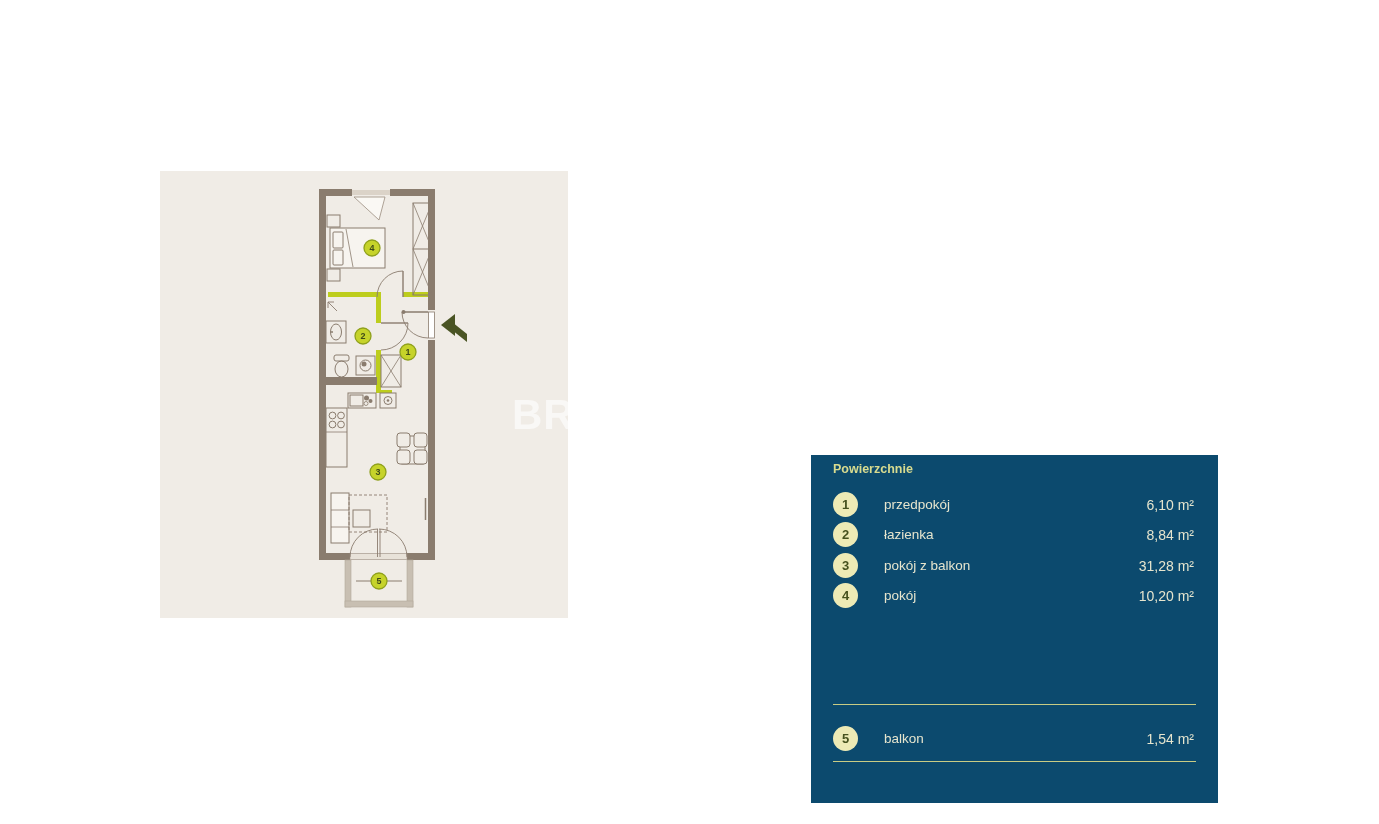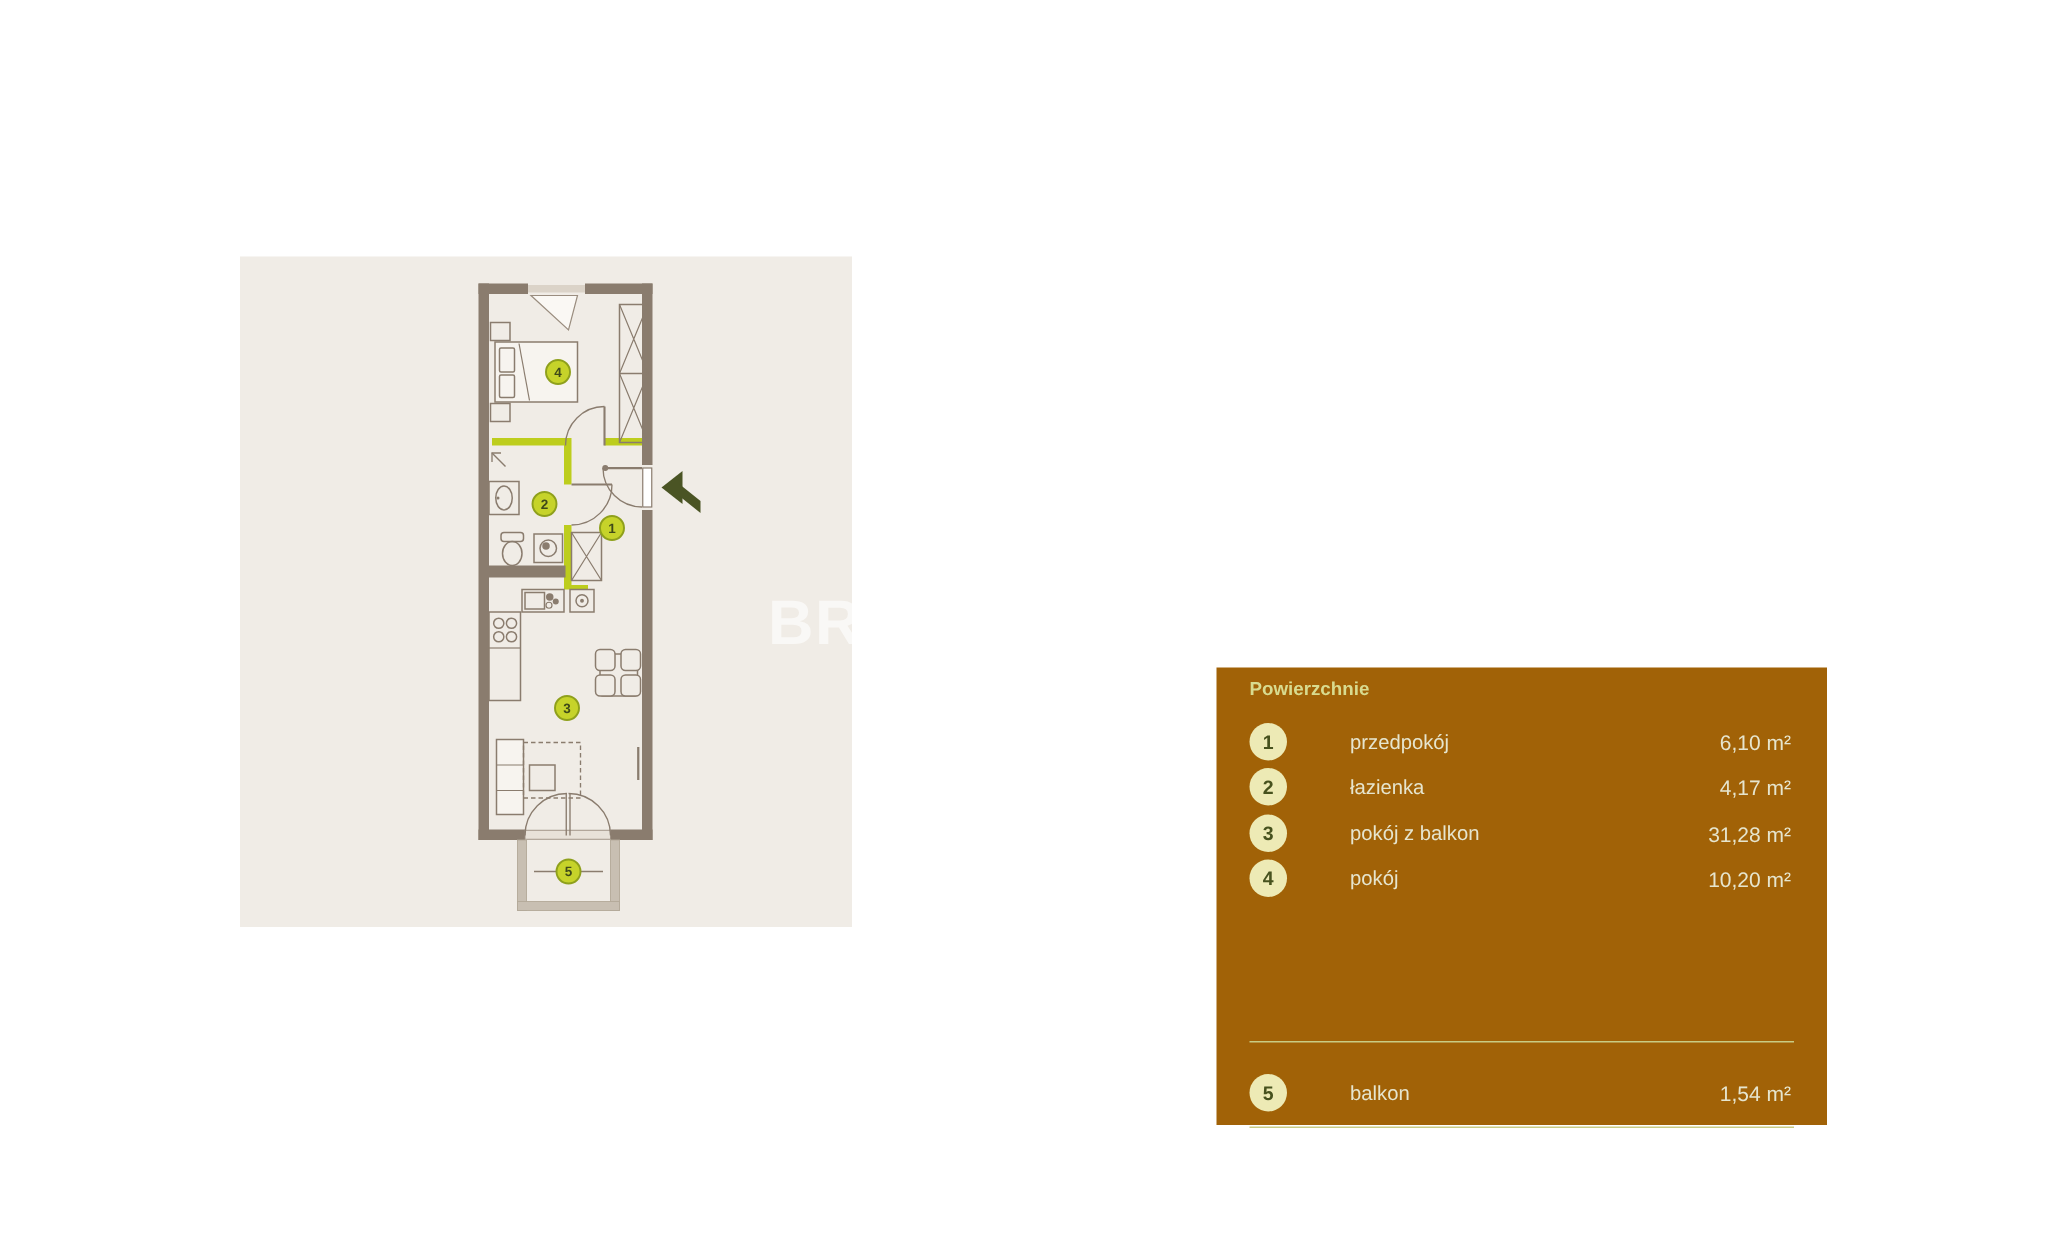--- a/index.html
+++ b/index.html
@@ -5,27 +5,27 @@
   html,body{margin:0;padding:0;background:#ffffff;}
   .stage{position:relative;width:1379px;height:824px;background:#ffffff;overflow:hidden;
          font-family:"Liberation Sans",sans-serif;}
   
   .plan-panel{position:absolute;left:160px;top:171px;width:408px;height:447px;
               background:#f0ece6;overflow:hidden;}
   .plan-panel svg{position:absolute;left:0;top:0;}
   .watermark{position:absolute;left:352px;top:210px;font-size:42px;font-weight:bold;
              color:rgba(255,255,255,0.62);letter-spacing:1px;user-select:none;margin-top:10px;}
   
-  .legend{position:absolute;left:811px;top:445px;width:407px;height:305px;background:#a16207;}
+  .legend{position:absolute;left:811px;top:455px;width:407px;height:348px;background:#0c4a6e;}
   .legend-title{position:absolute;left:22px;top:7px;font-size:12.5px;font-weight:600;color:#d8db8f;}
   .lrow{position:absolute;left:22px;right:24px;height:25px;display:flex;align-items:center;}
   .lbadge{width:25px;height:25px;border-radius:50%;background:#edeab5;color:#47521e;
           font-size:13px;font-weight:600;display:flex;align-items:center;justify-content:center;
           flex:0 0 25px;}
-  .llabel{margin-left:42px;font-size:13.5px;color:#e6e5ce;}
+  .llabel{margin-left:26px;font-size:13.5px;color:#e6e5ce;}
   .lvalue{margin-left:auto;font-size:14px;color:#e6e5ce;}
   .ldivider{position:absolute;left:22px;width:363px;height:1px;background:#c9cc84;}
 </style>
 </head>
 <body>
 
 <div class="stage">
 
   <div class="plan-panel">
     <svg width="408" height="447" viewBox="0 0 408 447">
@@ -197,21 +197,21 @@
     <div class="legend-title">Powierzchnie</div>
 
     <div class="lrow" style="top:37px">
       <div class="lbadge">1</div>
       <div class="llabel">przedpokój</div>
       <div class="lvalue">6,10 m²</div>
     </div>
     <div class="lrow" style="top:67px">
       <div class="lbadge">2</div>
       <div class="llabel">łazienka</div>
-      <div class="lvalue">4,17 m²</div>
+      <div class="lvalue">8,84 m²</div>
     </div>
     <div class="lrow" style="top:98px">
       <div class="lbadge">3</div>
       <div class="llabel">pokój z balkon</div>
       <div class="lvalue">31,28 m²</div>
     </div>
     <div class="lrow" style="top:128px">
       <div class="lbadge">4</div>
       <div class="llabel">pokój</div>
       <div class="lvalue">10,20 m²</div>

